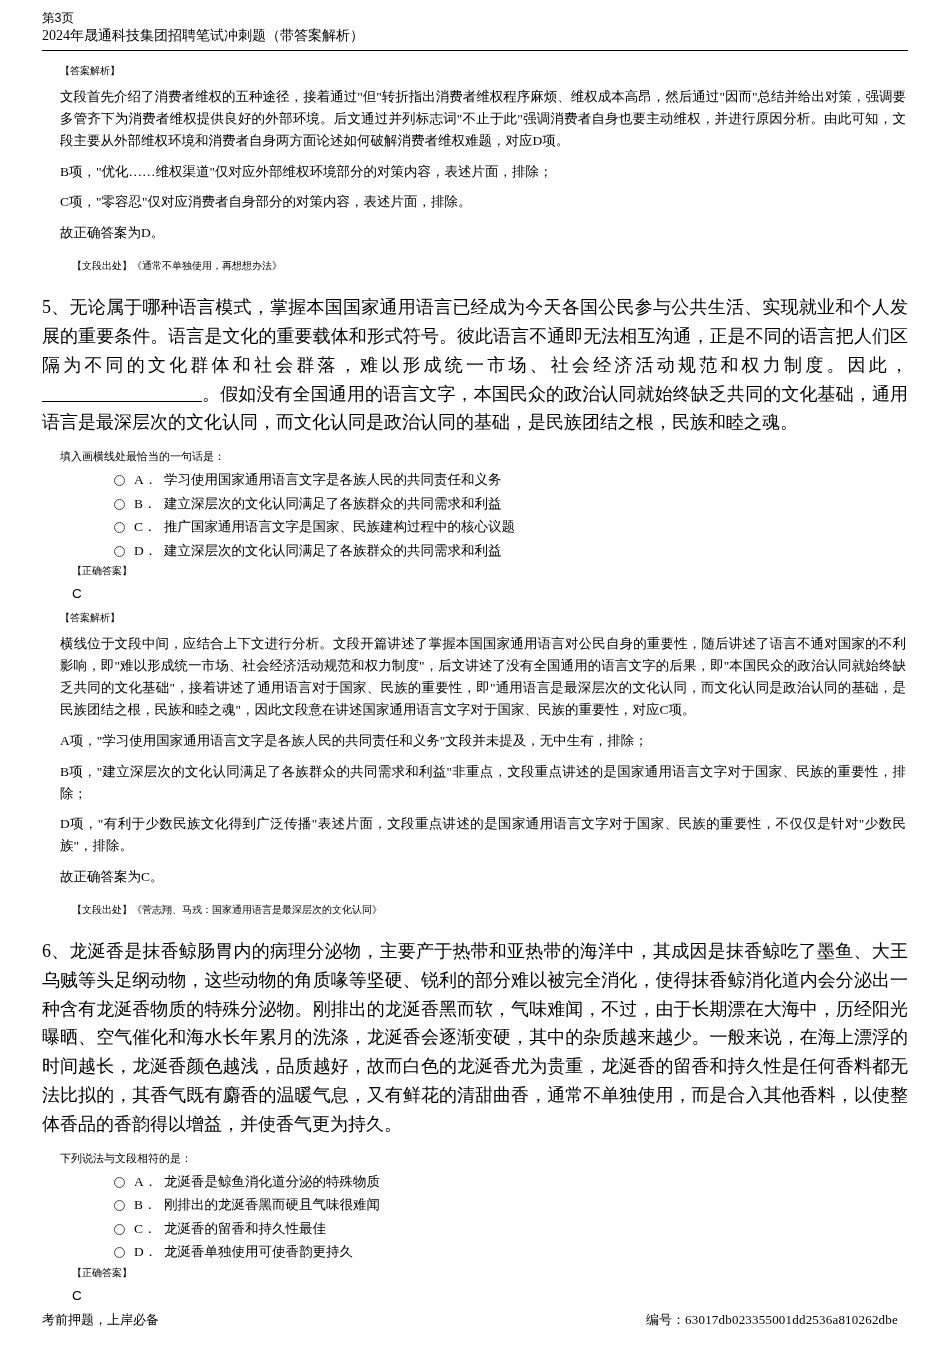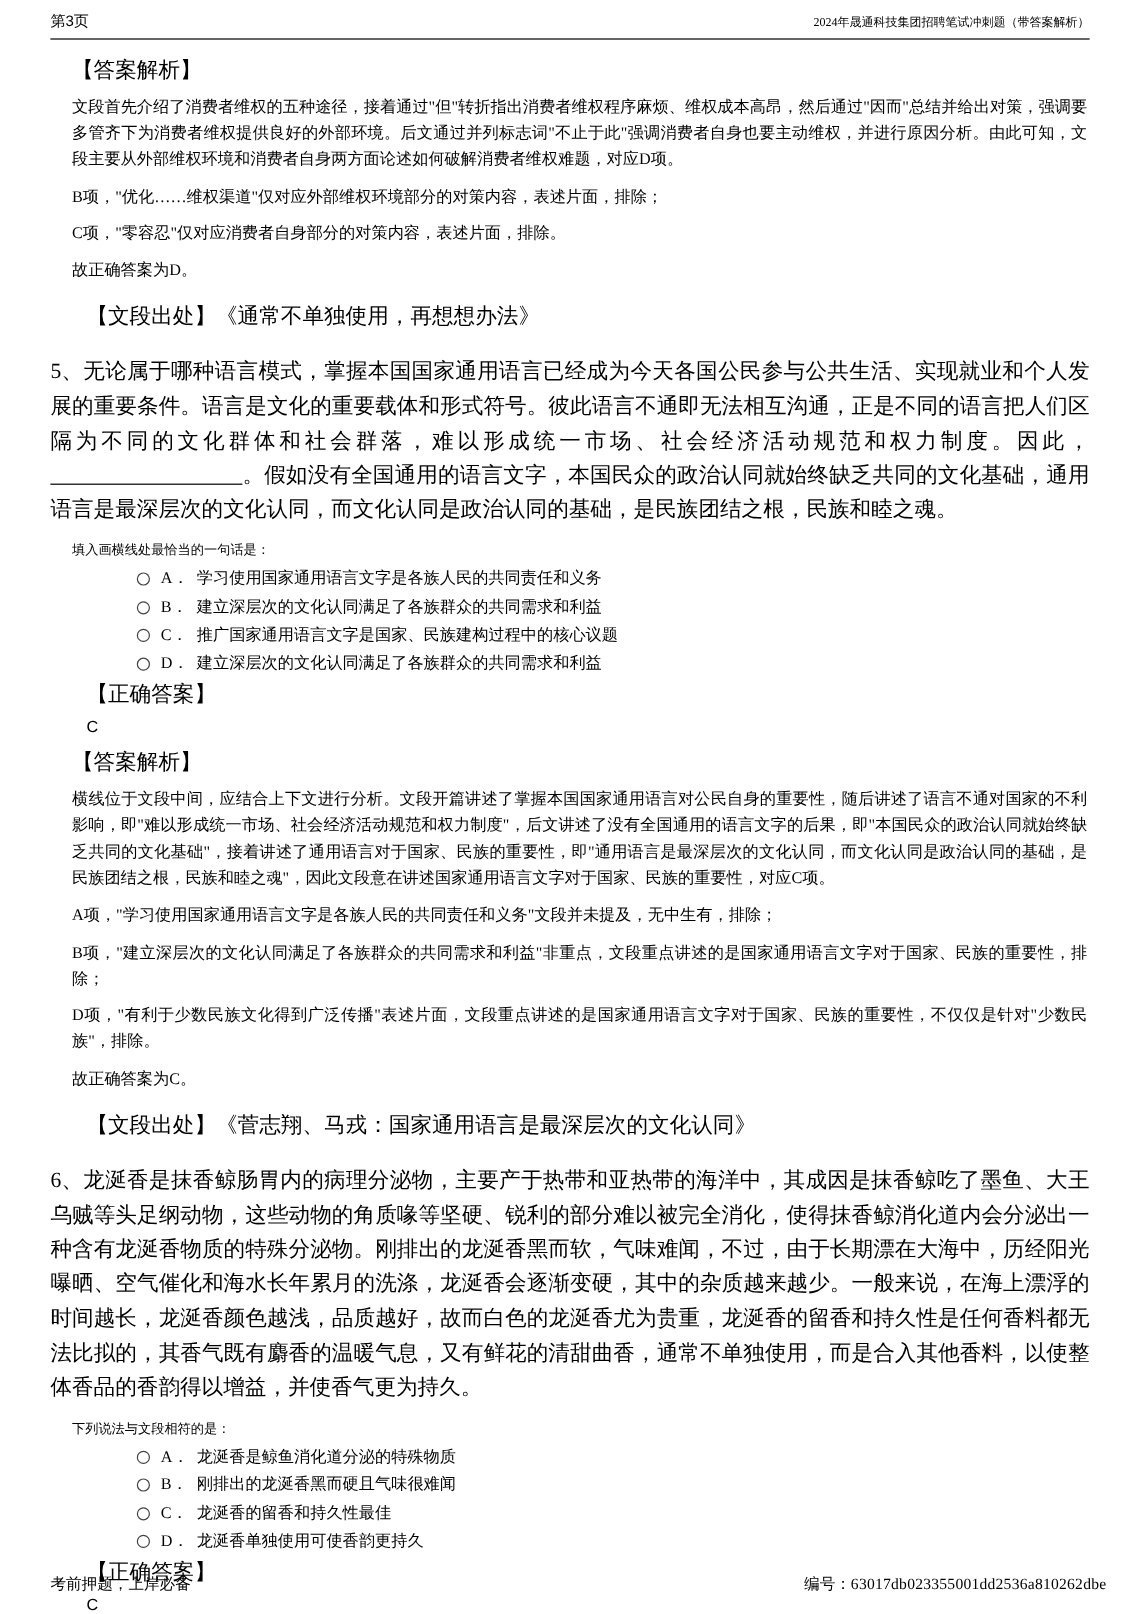--- a/index.html
+++ b/index.html
@@ -23,36 +23,36 @@
     box-sizing: border-box;
     padding: 10px 42px 0 42px;
   }
   .header {
     display: flex;
     justify-content: space-between;
     align-items: baseline;
     font-size: 13.5px;
     padding: 0 0 5px 0;
     border-bottom: 1px solid #000;
+    flex-direction: column;
   }
   .header .page-num {
     font-family: "Liberation Sans", sans-serif;
     font-size: 12.5px;
   }
   .header .doc-title {
-    font-size: 10px;
-    margin-left: 10px;
+    font-size: 14px;
   }
   .content {
     padding-top: 13px;
   }
   .label-line {
     margin: 0 0 8px 0;
     padding-left: 18px;
-    font-size: 18px;
+    font-size: 10px;
   }
   .label-line.indent2 {
     padding-left: 30px;
   }
   p.para {
     margin: 0 0 9px 0;
     text-align: justify;
     line-height: 1.62;
     font-size: 13.5px;
     text-justify: inter-ideograph;
@@ -112,21 +112,21 @@
     display: inline-block;
     border-bottom: 1px solid #000;
     width: 160px;
     vertical-align: -2px;
   }
   .gap-sm { height: 6px; }
   .gap-md { height: 12px; }
   .footer {
     position: absolute;
     left: 42px;
-    right: 28px;
+    right: 52px;
     bottom: 16px;
   }
   .footer-inner {
     display: flex;
     justify-content: space-between;
     align-items: baseline;
     font-size: 13px;
     padding-top: 6px;
   }
   .footer-code {

